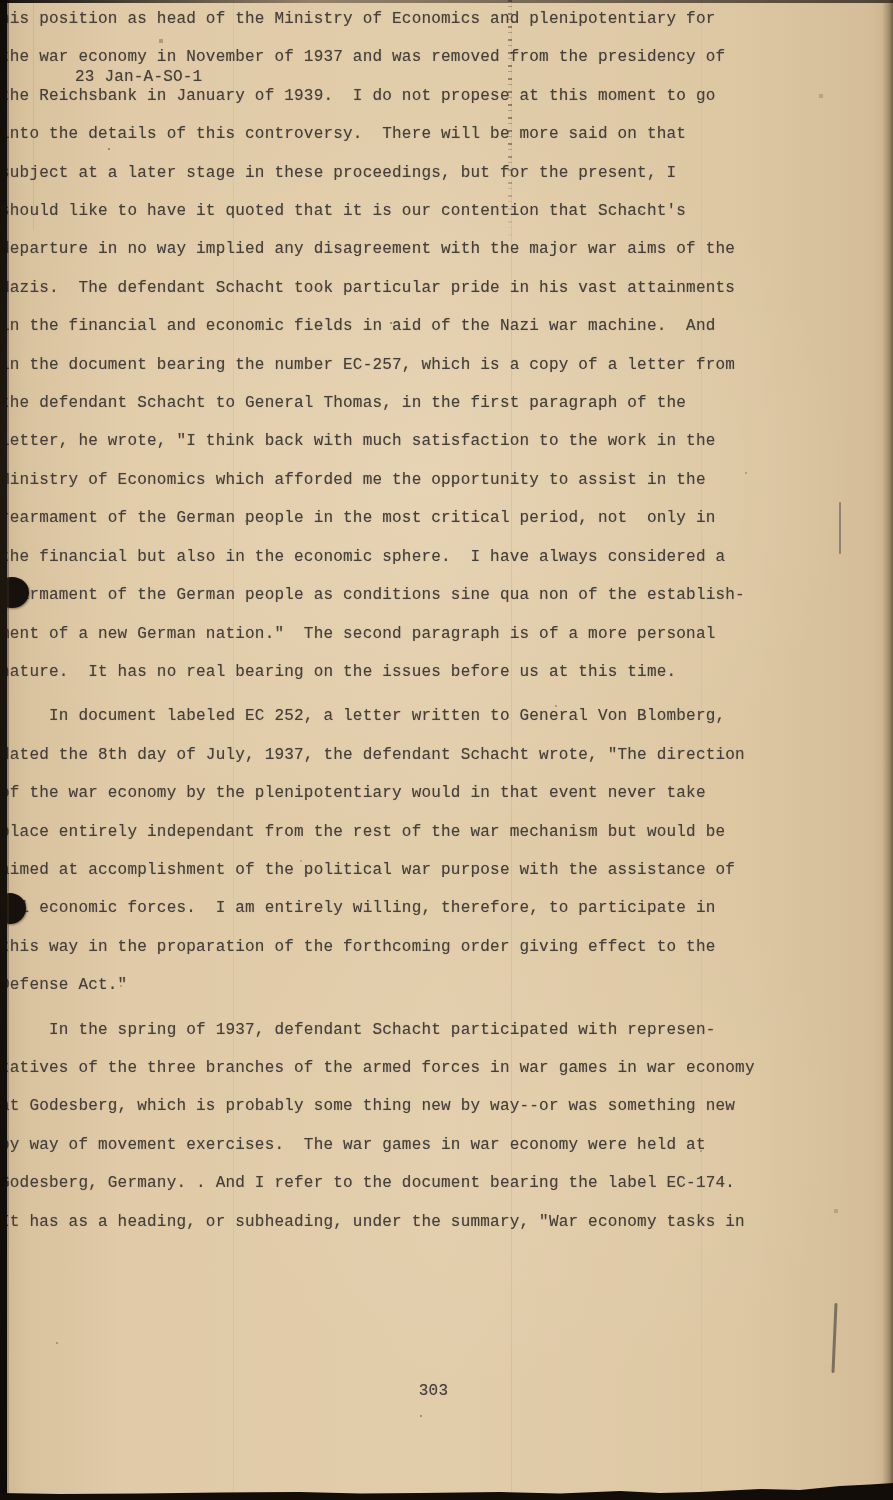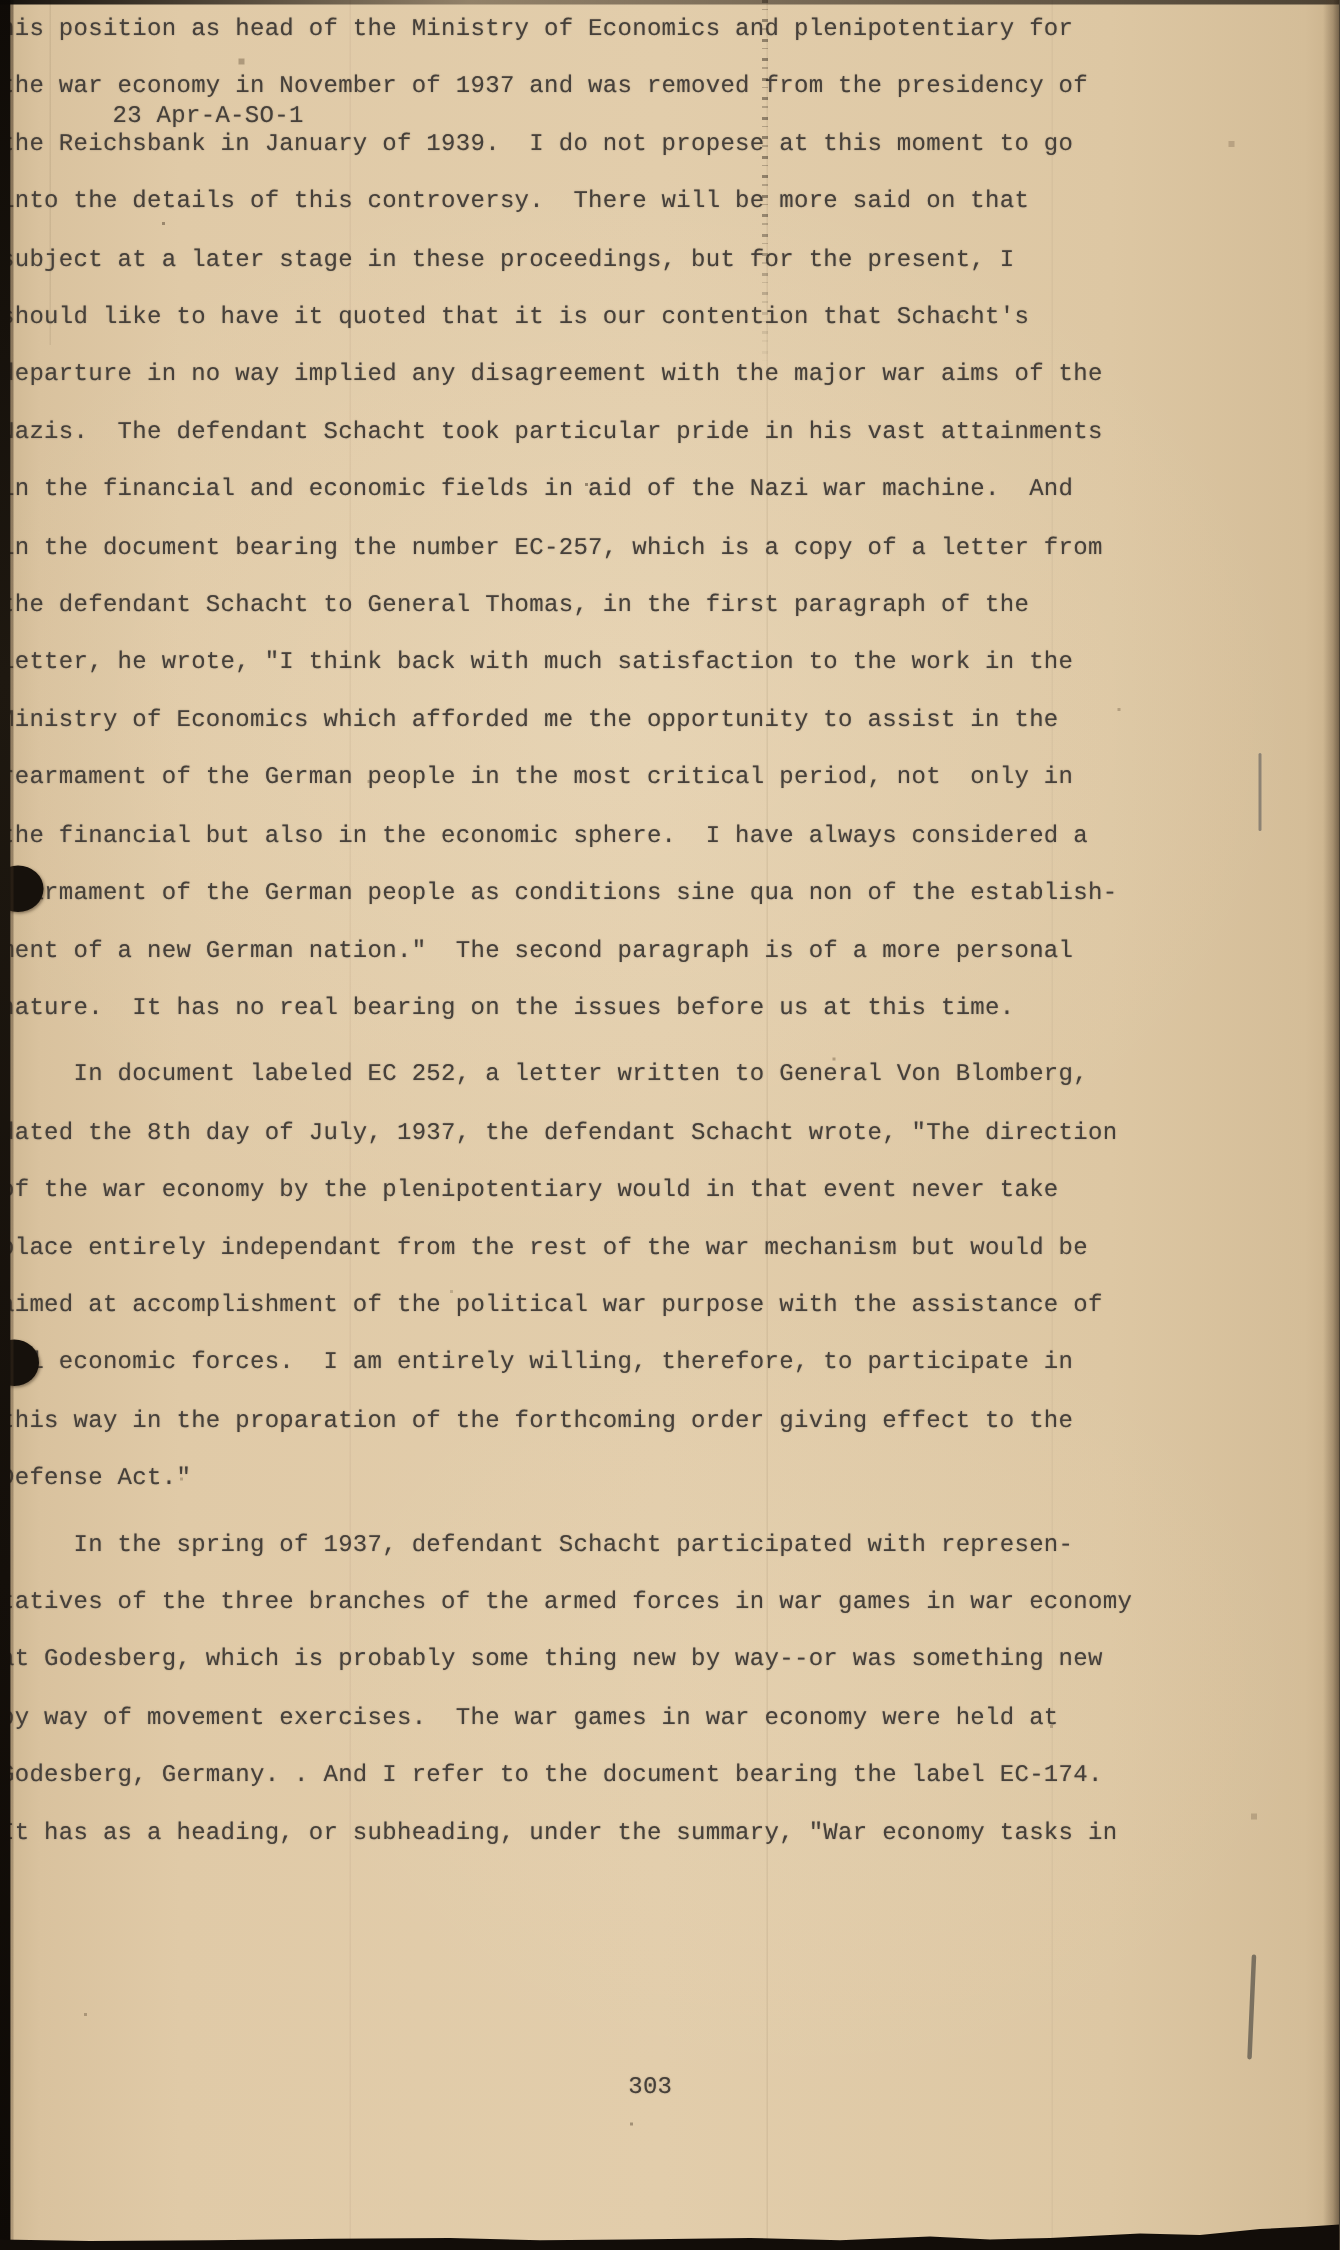--- a/index.html
+++ b/index.html
@@ -66,21 +66,21 @@
 
 <div class="page">
 
   <div class="crease crease-a"></div>
   <div class="crease crease-b"></div>
   <div class="crease crease-c"></div>
   <div class="crease crease-d"></div>
   <div class="streak"></div>
   <div class="speckles"></div>
 
-  <div class="typewriter header-line">23 Apr-A-SO-1</div>
+  <div class="typewriter header-line">23 Jan-A-SO-1</div>
 
   <div class="body-text">
     <p class="typewriter" style="position:static">his position as head of the Ministry of Economics and plenipotentiary for
 the war economy in November of 1937 and was removed from the presidency of
 the Reichsbank in January of 1939.  I do not propese at this moment to go
 into the details of this controversy.  There will be more said on that
 subject at a later stage in these proceedings, but for the present, I
 should like to have it quoted that it is our contention that Schacht's
 departure in no way implied any disagreement with the major war aims of the
 Nazis.  The defendant Schacht took particular pride in his vast attainments

